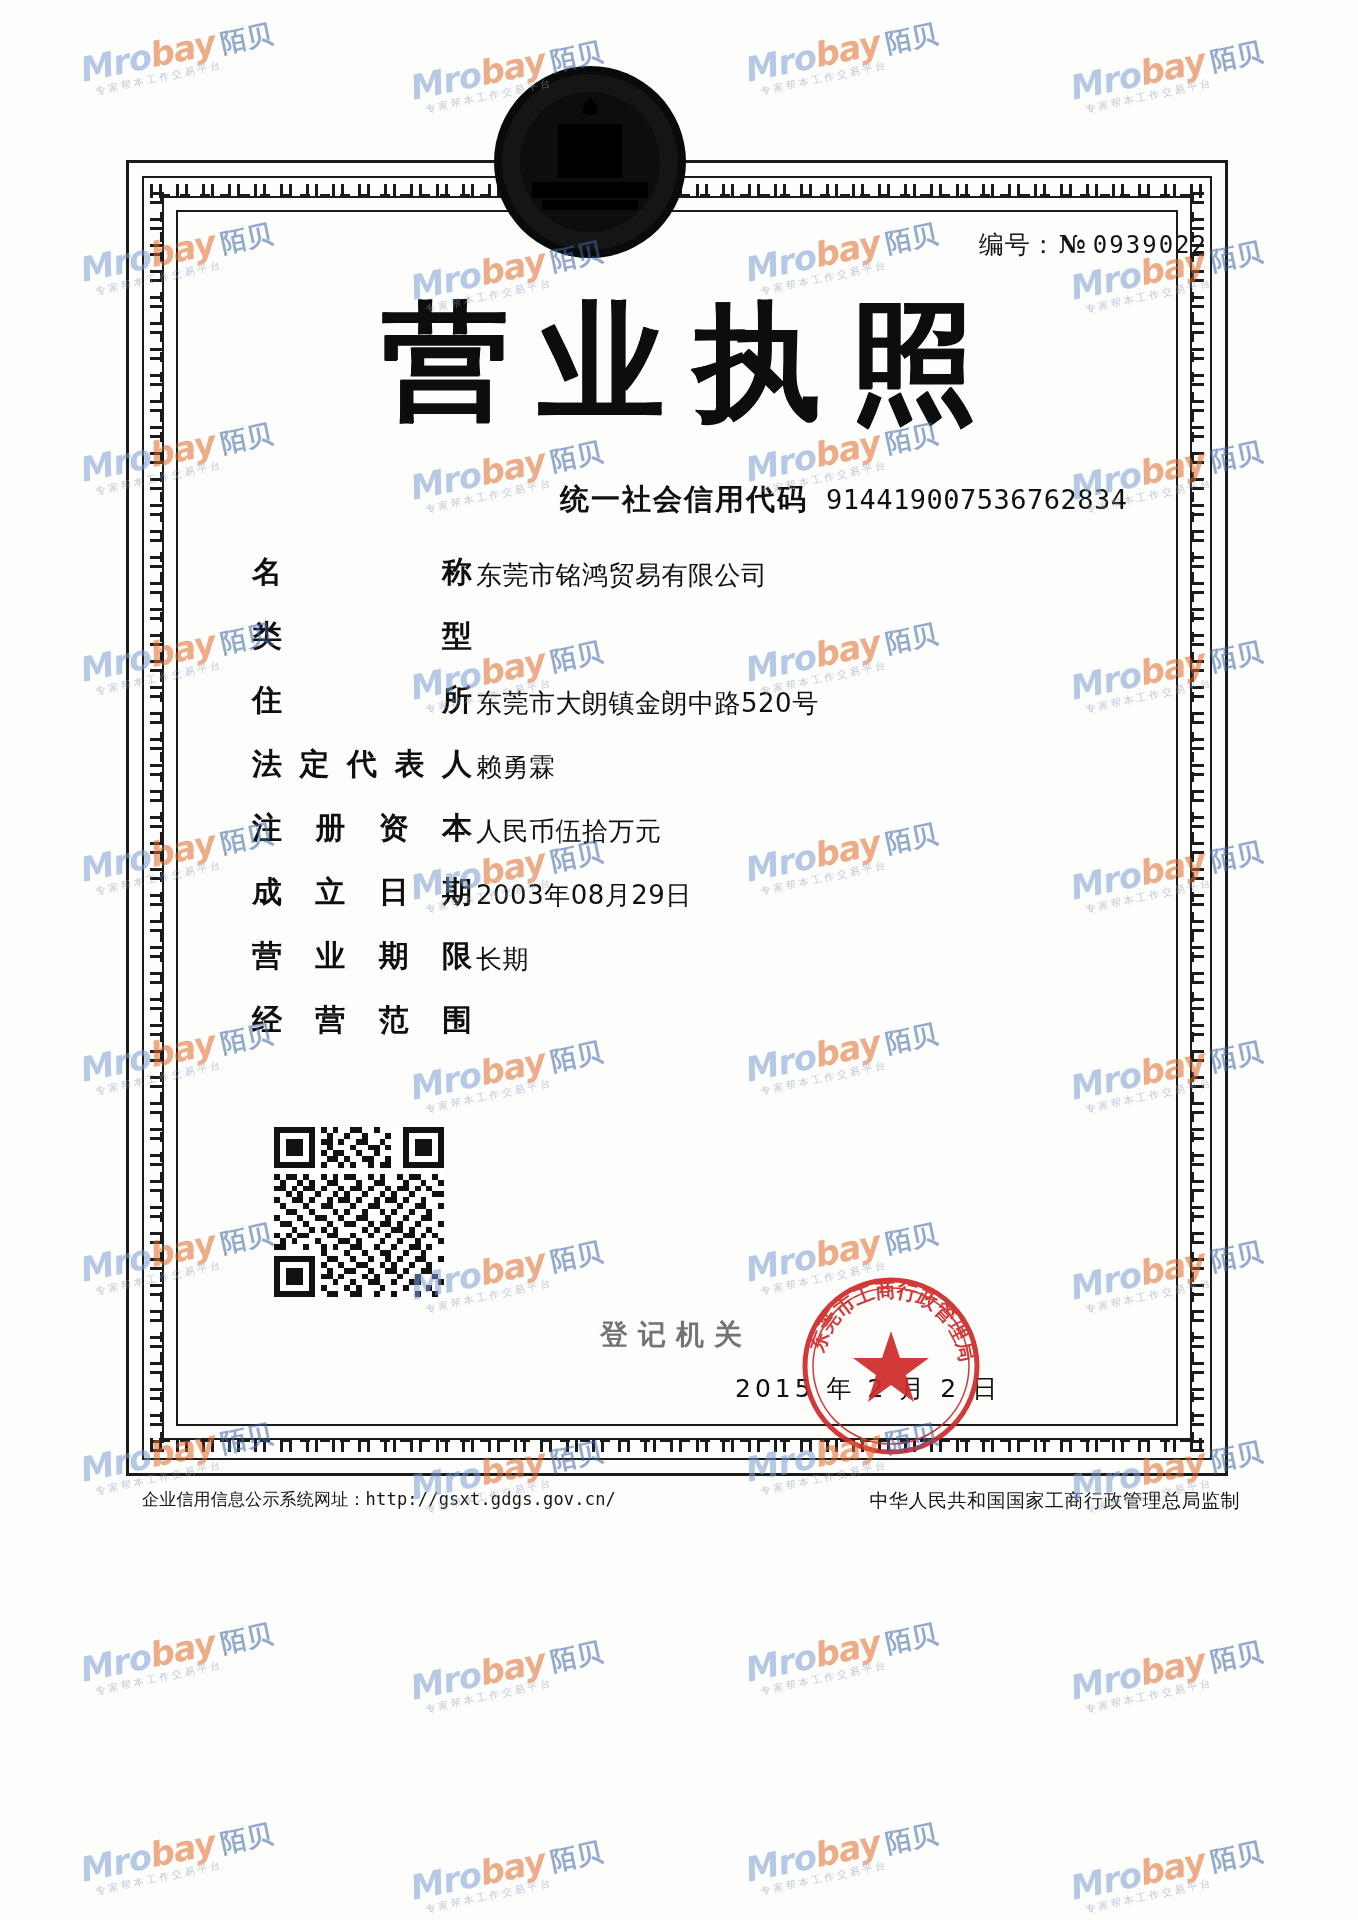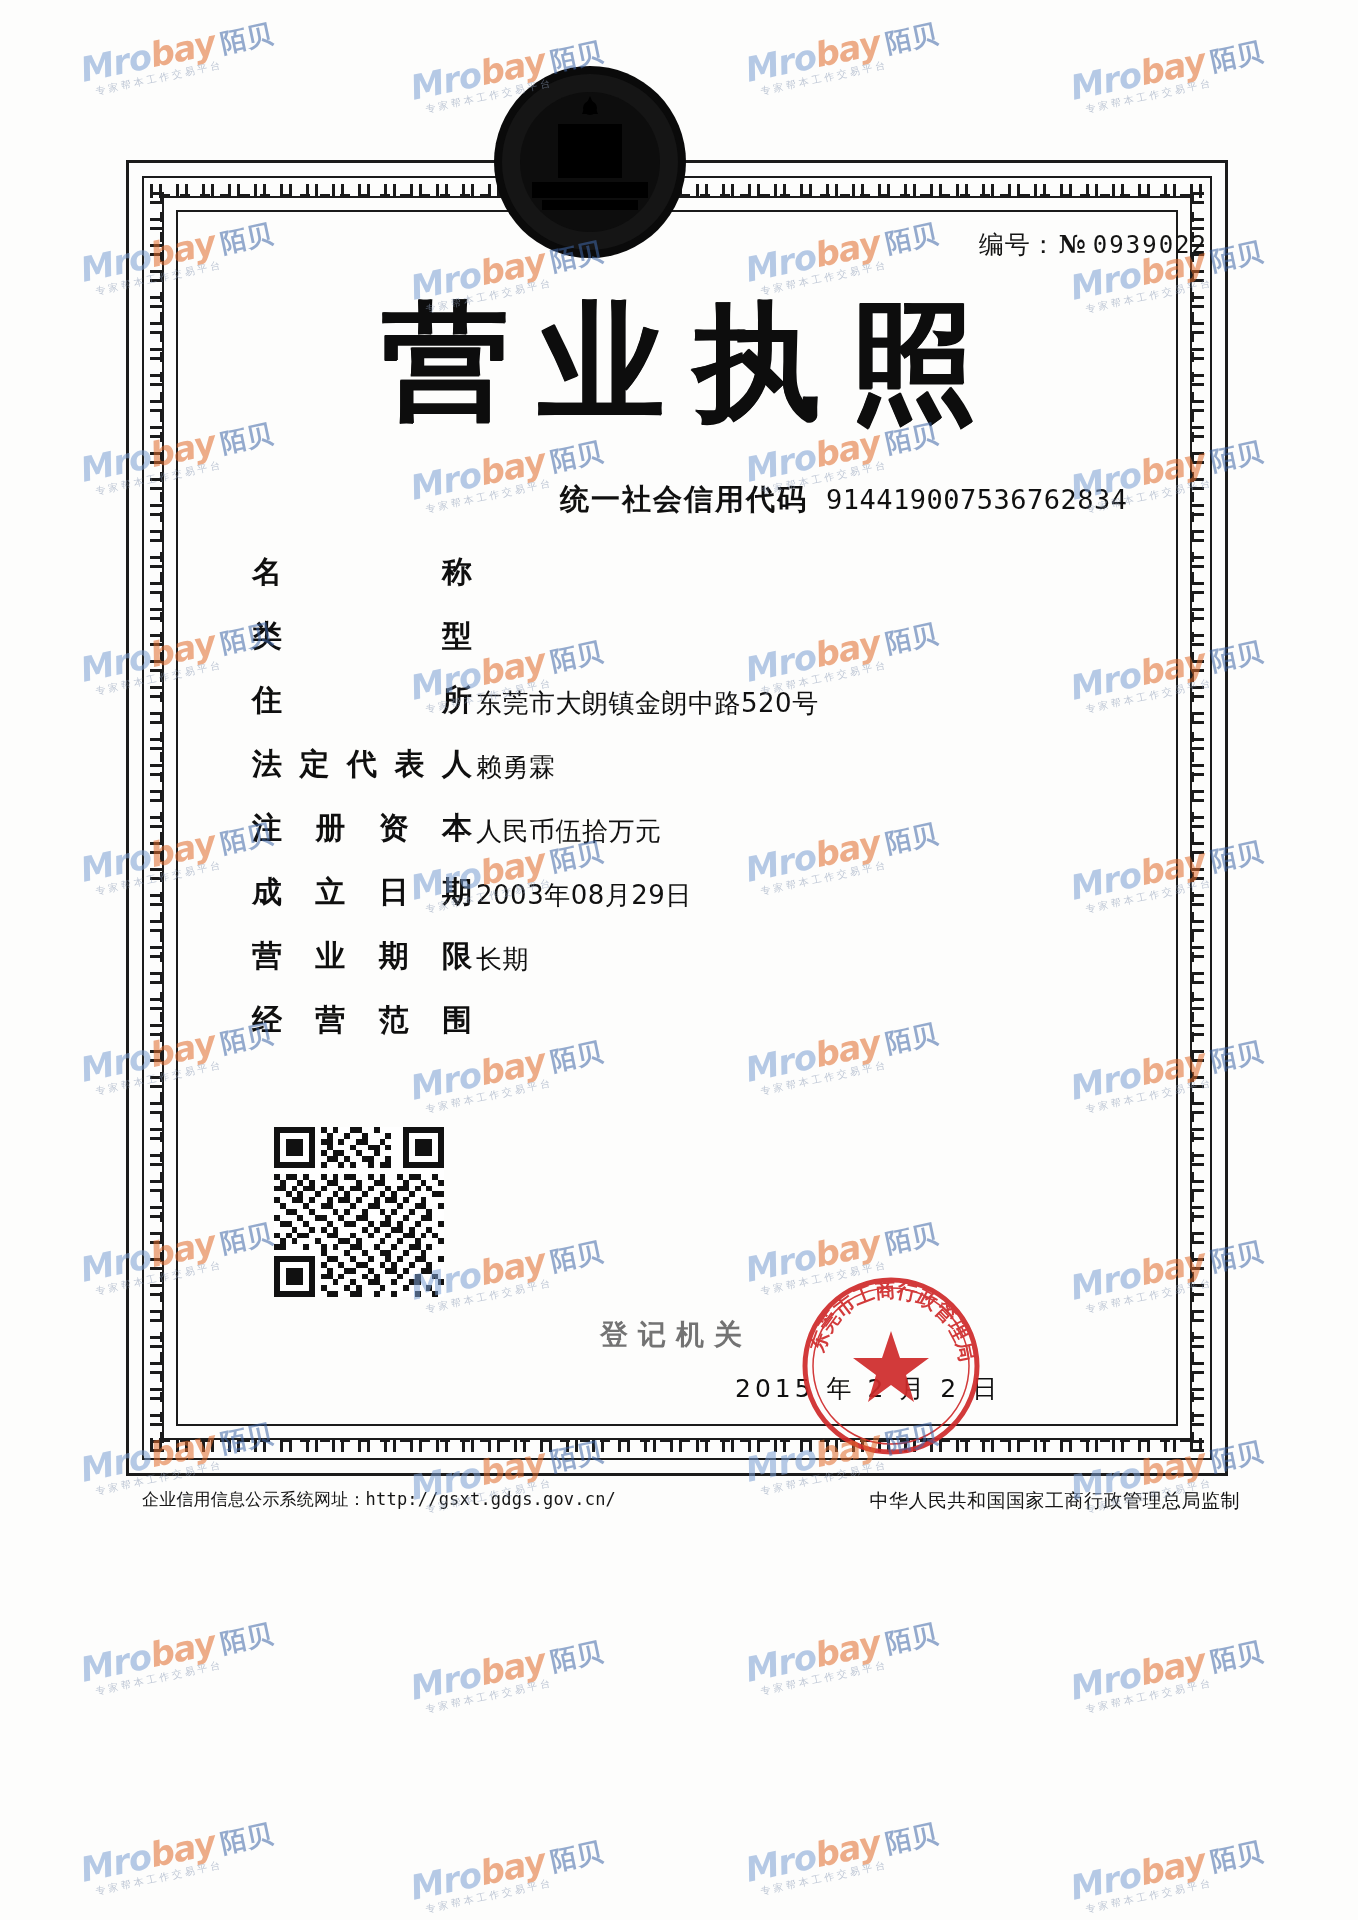--- a/index.html
+++ b/index.html
@@ -355,20 +355,21 @@
     <div class="credit-value">914419007536762834</div>
   </div>
 
   <div class="fields">
 
     <div class="field-row">
       <div class="field-label">
         <span>名</span>
         <span>称</span>
       </div>
+      <div class="field-value">东莞市铭鸿贸易有限公司</div>
     </div>
 
     <div class="field-row">
       <div class="field-label">
         <span>类</span>
         <span>型</span>
       </div>
     </div>
 
     <div class="field-row">

